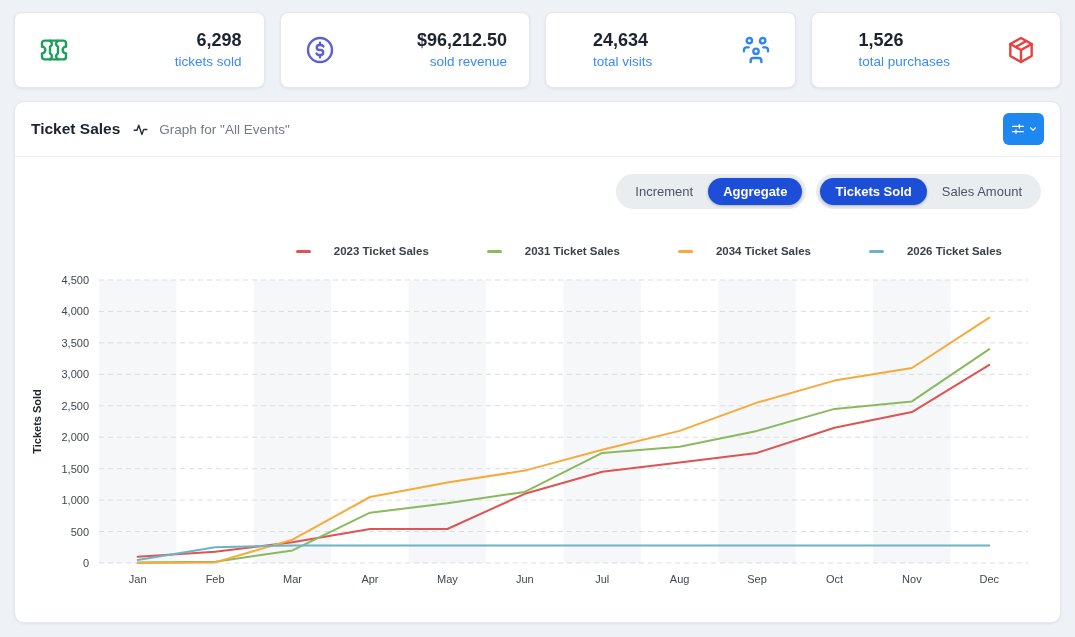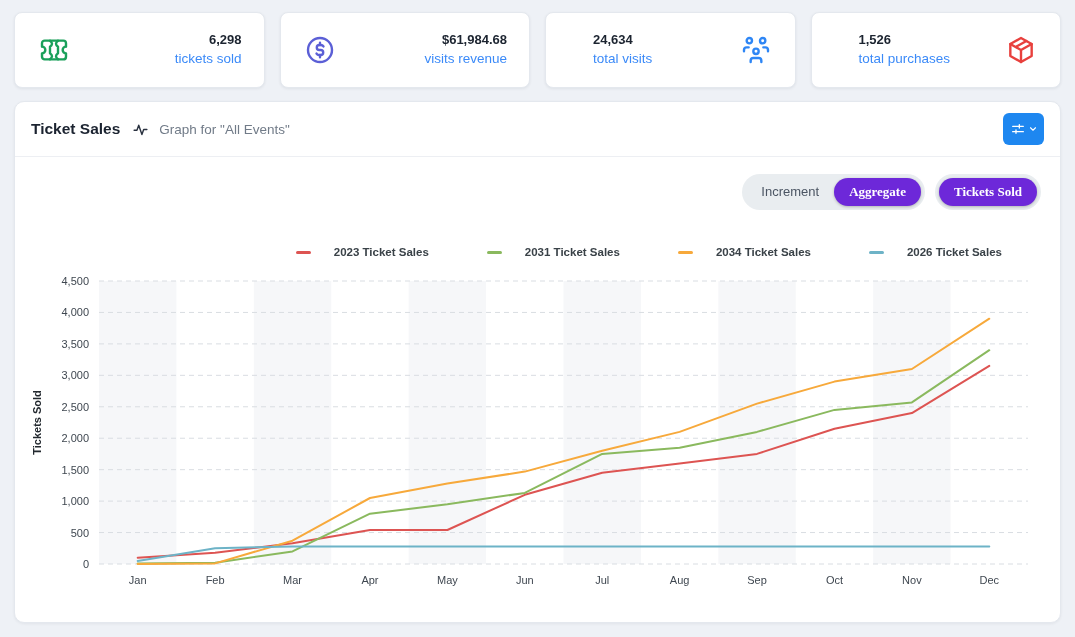--- a/index.html
+++ b/index.html
@@ -19,21 +19,21 @@
     background:#fff;
     border:1px solid #e4e8ee;
     border-radius:8px;
     box-shadow:0 1px 3px rgba(16,24,40,.07);
     height:76px;
     display:flex; align-items:center;
     padding:0 22px;
   }
   .stat-text { display:flex; flex-direction:column; line-height:1.25;margin-left:25px; }
   .stat-text.right { margin-left:auto; text-align:right; }
-  .stat-value { font-size:13px; font-weight:bold; color:#1c2430; }
+  .stat-value { font-size:18px; font-weight:bold; color:#1c2430; }
   .stat-label { font-size:13.5px; color:#3b8af8; margin-top:2px; }
   .stat-icon { width:34px; height:34px; display:flex; align-items:center; justify-content:center; }
   .stat-icon.right { margin-left:auto; }
   .stat-icon svg { width:32px; height:32px; }
   
   .panel {
     margin:13px 14px 0 14px;
     background:#fff;
     border:1px solid #e4e8ee;
     border-radius:10px;
@@ -71,23 +71,22 @@
   }
   .pill {
     border:none; background:transparent;
     border-radius:999px;
     padding:6px 15px;
     font-size:13px; color:#4b5563;
     font-family:"Liberation Sans", sans-serif;
     cursor:pointer; white-space:nowrap;
   }
   .pill.active {
-    background:#6d28d9; color:#fff; font-weight:bold;
+    background:#1d4ed8; color:#fff; font-weight:bold;
     box-shadow:0 1px 3px rgba(0,0,0,.25);
-    font-family:Liberation Serif, serif;
   }
   
   .legend-row {
     display:flex; justify-content:flex-end; gap:58px;
     padding:36px 58px 0 0;
   }
   .legend-item { display:flex; align-items:center; gap:23px; cursor:pointer; }
   .legend-marker { width:15px; height:3px; border-radius:2px; display:inline-block; }
   .legend-item span:last-child { font-size:11.5px; font-weight:bold; color:#3a4248; }
   
@@ -115,22 +114,22 @@
 
   <div class="stat-card">
     <span class="stat-icon" style="color: rgb(91, 95, 214);">
       <svg viewBox="0 0 24 24" fill="none" stroke="currentColor" stroke-width="1.8" stroke-linecap="round" stroke-linejoin="round">
         <circle cx="12" cy="12" r="9"></circle>
         <path d="M14.6 9.3a2.3 2.3 0 0 0-2.1-1.1h-1a1.9 1.9 0 0 0 0 3.8h1a1.9 1.9 0 0 1 0 3.8h-1a2.3 2.3 0 0 1-2.1-1.1"></path>
         <path d="M12 6.6v1.6M12 15.8v1.6"></path>
       </svg>
     </span>
     <div class="stat-text right">
-      <span class="stat-value">$61,984.68</span>
-      <span class="stat-label">visits revenue</span>
+      <span class="stat-value">$96,212.50</span>
+      <span class="stat-label">sold revenue</span>
     </div>
   </div>
 
   <div class="stat-card">
     <div class="stat-text">
       <span class="stat-value">24,634</span>
       <span class="stat-label">total visits</span>
     </div>
     <span class="stat-icon right" style="color: rgb(46, 134, 245);">
       <svg viewBox="0 0 24 24" fill="none" stroke="currentColor" stroke-width="1.8" stroke-linecap="round" stroke-linejoin="round">
@@ -179,20 +178,21 @@
     </button>
   </div>
 
   <div class="controls-row">
     <div class="pill-group">
       <button class="pill">Increment</button>
       <button class="pill active">Aggregate</button>
     </div>
     <div class="pill-group">
       <button class="pill active">Tickets Sold</button>
+      <button class="pill">Sales Amount</button>
     </div>
   </div>
 
   <div class="legend-row" id="legend">
       <div class="legend-item">
         <span class="legend-marker" style="background: rgb(221, 84, 82);"></span>
         <span>2023 Ticket Sales</span>
       </div>
       <div class="legend-item">
         <span class="legend-marker" style="background: rgb(138, 185, 94);"></span>

